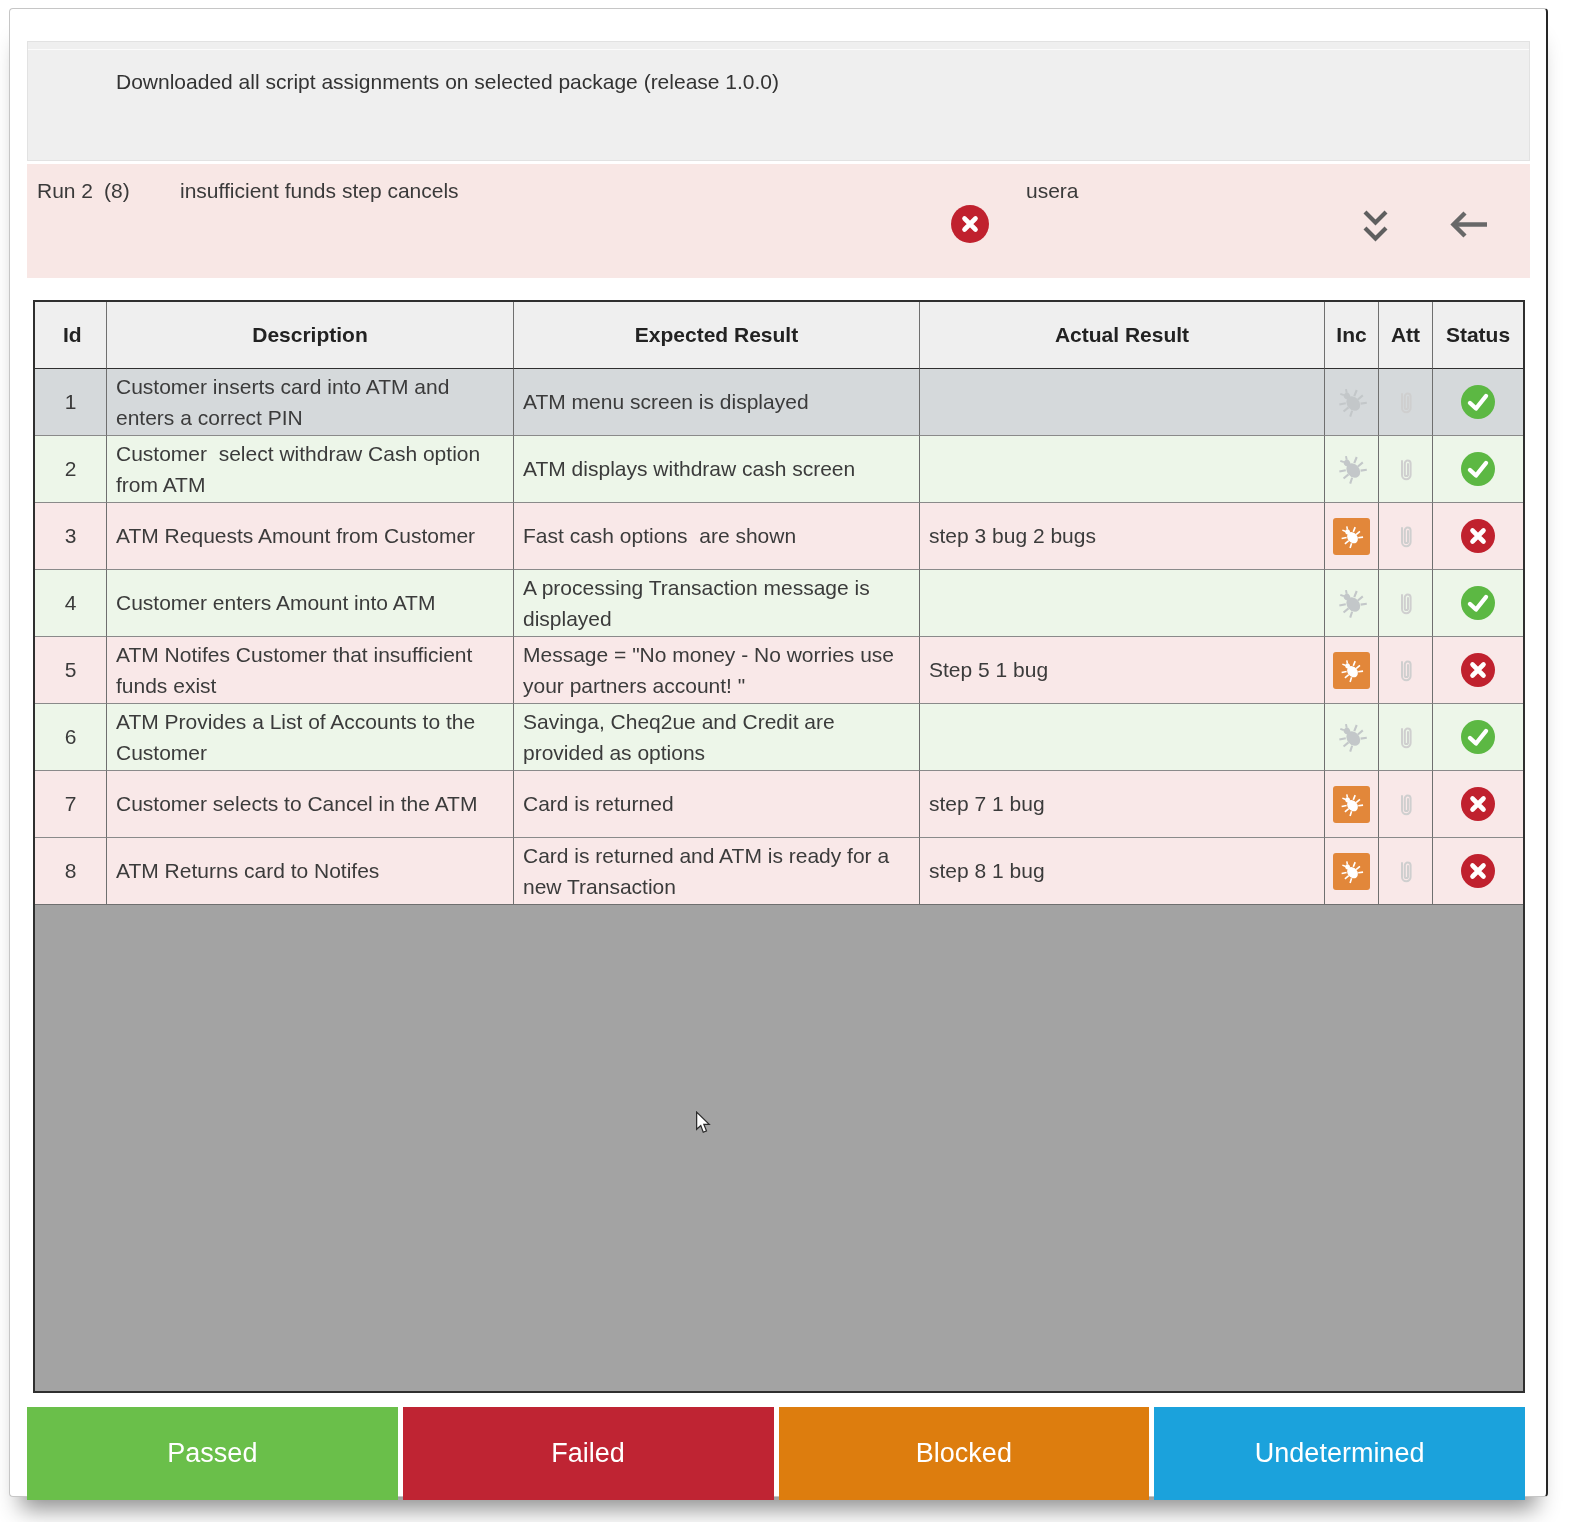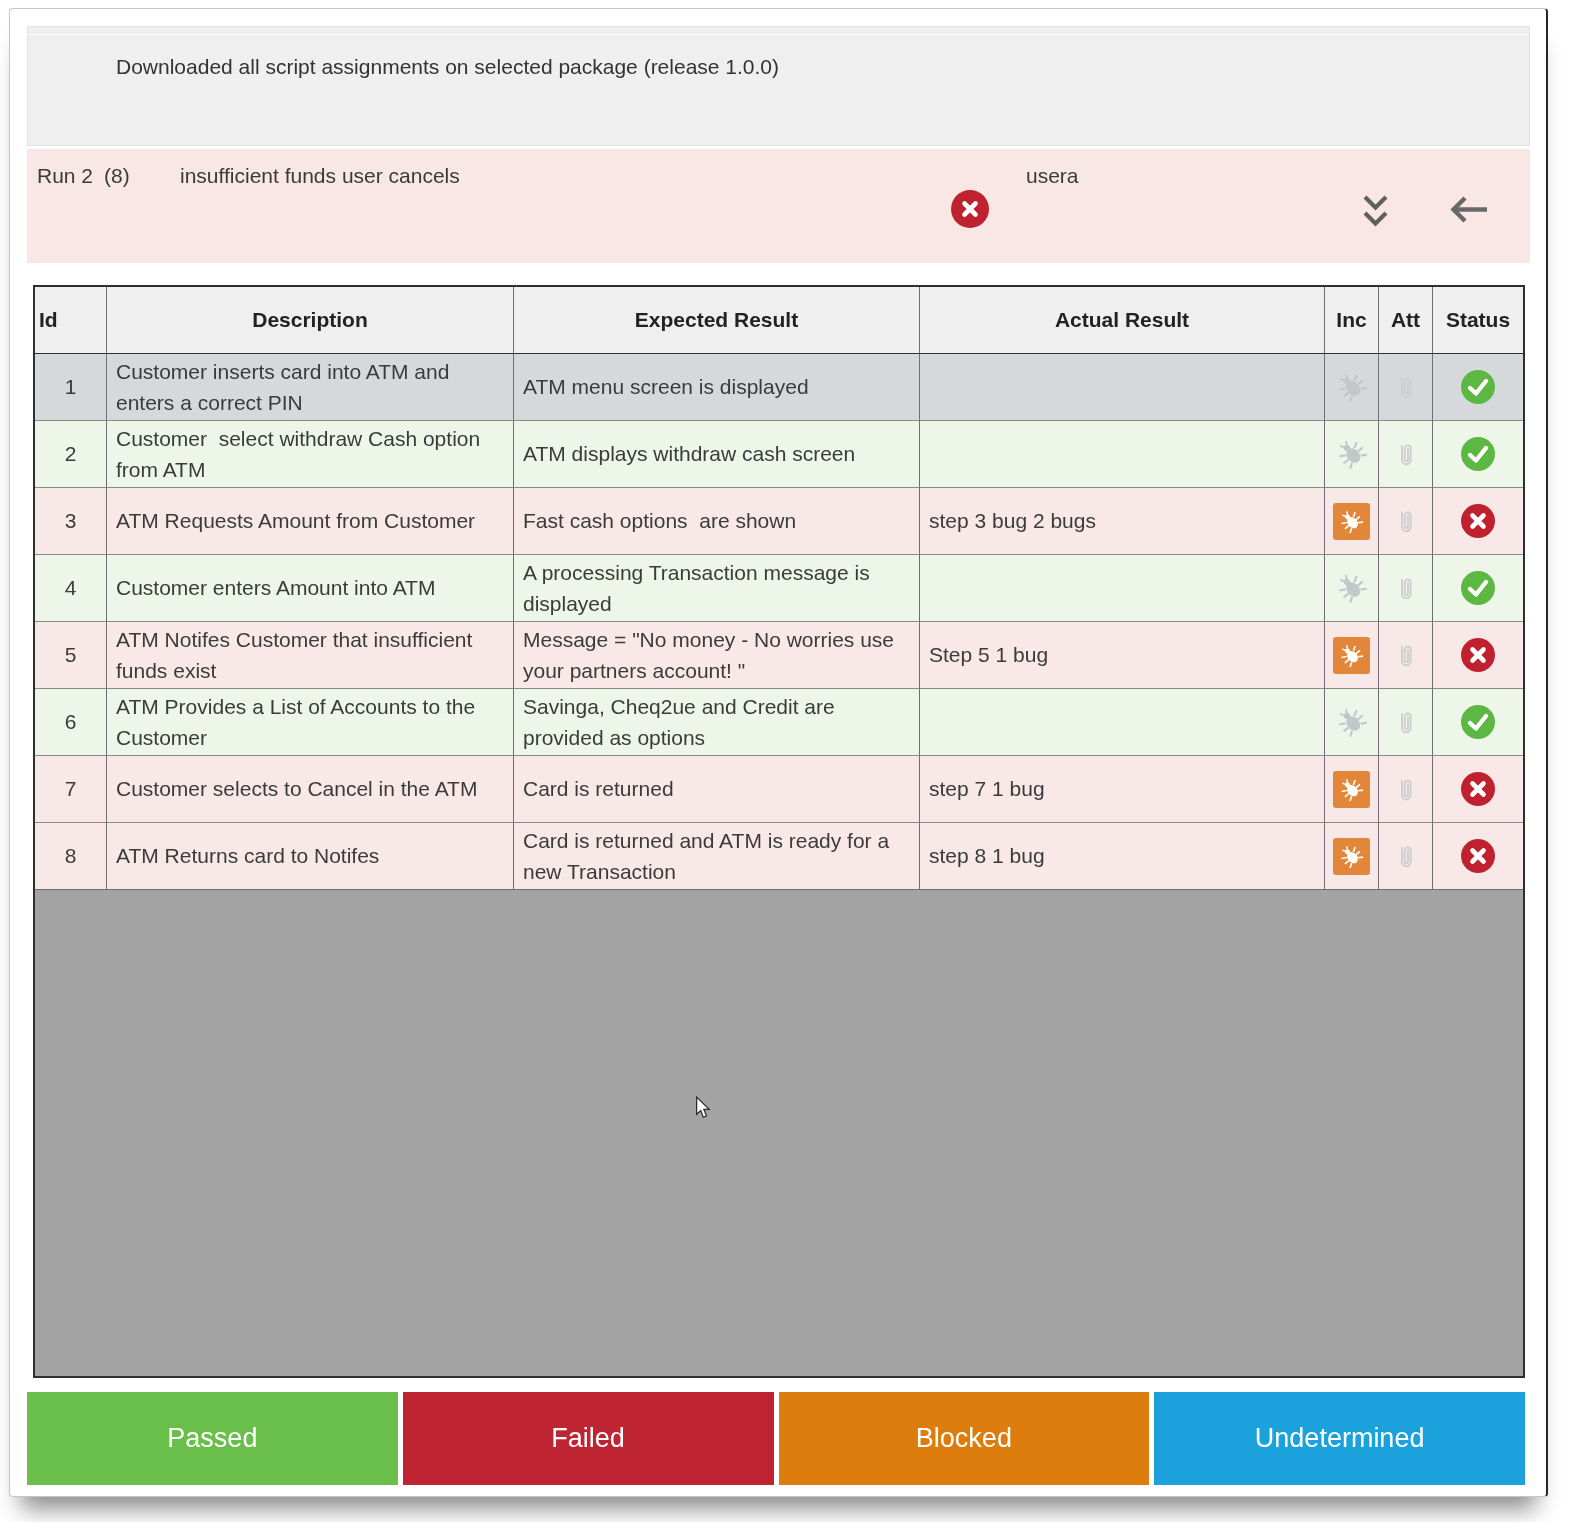--- a/index.html
+++ b/index.html
@@ -14,21 +14,21 @@
     background:#fff;
     border:1px solid #c6c6c6;
     border-right:2px solid #262626;
     border-radius:4px;
     padding:17px;
     box-shadow:0 24px 22px -12px rgba(0,0,0,0.45);
   }
   
   .toolbar {
     width:1503px; height:120px; background:var(--toolbar-gray);
-    border:1px solid #e2e2e2; position:relative; margin-bottom:3px;
+    border:1px solid #e2e2e2; position:relative; margin-bottom:3px;margin-top:15px;
   }
   .toolbar::after { content:""; position:absolute; left:0; right:0; top:7px; height:1px; background:#fbfbfb; }
   .toolbar-msg { padding:28px 0 0 88px; font-size:21px; color:#333; white-space:pre-wrap; }
   
   .run-band {
     width:1503px; height:114px; background:var(--run-band-pink);
     position:relative; margin-bottom:22px; font-size:21px; color:#3a3a3a;
   }
   .run-band span { position:absolute; top:15px; white-space:pre; }
   .run-label { left:10px; }
@@ -49,21 +49,21 @@
   .cell {
     border-right:1px solid #6f6f6f; border-bottom:1px solid #8a8a8a;
     display:flex; align-items:center; font-size:21px; line-height:1.5;
     overflow:hidden;
   }
   .cell:last-child { border-right:none; }
   .hrow .cell {
     height:67px; background:#efefef; font-weight:bold; color:#222;
     justify-content:center; border-bottom:1px solid #2f2f2f;
   }
-  .hrow .cell.hid { justify-content:flex-start; padding-left:4px; }
+  .hrow .cell.hid { justify-content:flex-start; padding-left:28px; }
   .trow .cell { height:67px; }
   .trow:last-of-type .cell { border-bottom:1px solid #6f6f6f; }
   .id-cell { justify-content:center; }
   .text-cell { padding:1px 6px 1px 9px; white-space:pre-wrap; }
   .icon-cell { justify-content:center; }
   .gray  .cell { background:var(--row-selected-gray); }
   .green .cell { background:var(--row-passed-green); }
   .pink  .cell { background:var(--row-failed-pink); }
   
   .bug { display:inline-flex; align-items:center; justify-content:center; }
@@ -125,21 +125,21 @@
 
 <div class="card">
 
   <div class="toolbar">
     <div class="toolbar-msg">Downloaded all script assignments on selected package (release 1.0.0)</div>
   </div>
 
   <div class="run-band">
     <span class="run-label">Run 2</span>
     <span class="run-count">(8)</span>
-    <span class="run-title">insufficient funds user cancels</span>
+    <span class="run-title">insufficient funds step cancels</span>
     <span class="run-user">usera</span>
     <div class="band-x">
       <svg width="34" height="34" viewBox="0 0 34 34">
           <use href="#ic-x"></use>
         </svg>
     </div>
     <button class="icon-btn btn-chevrons">
       <svg width="31" height="39" viewBox="0 0 31 39">
         <polyline points="5,5 15.5,15.5 26,5" stroke="#5f5f5f" stroke-width="4.2" fill="none"></polyline>
         <polyline points="5,21 15.5,31.5 26,21" stroke="#5f5f5f" stroke-width="4.2" fill="none"></polyline>

